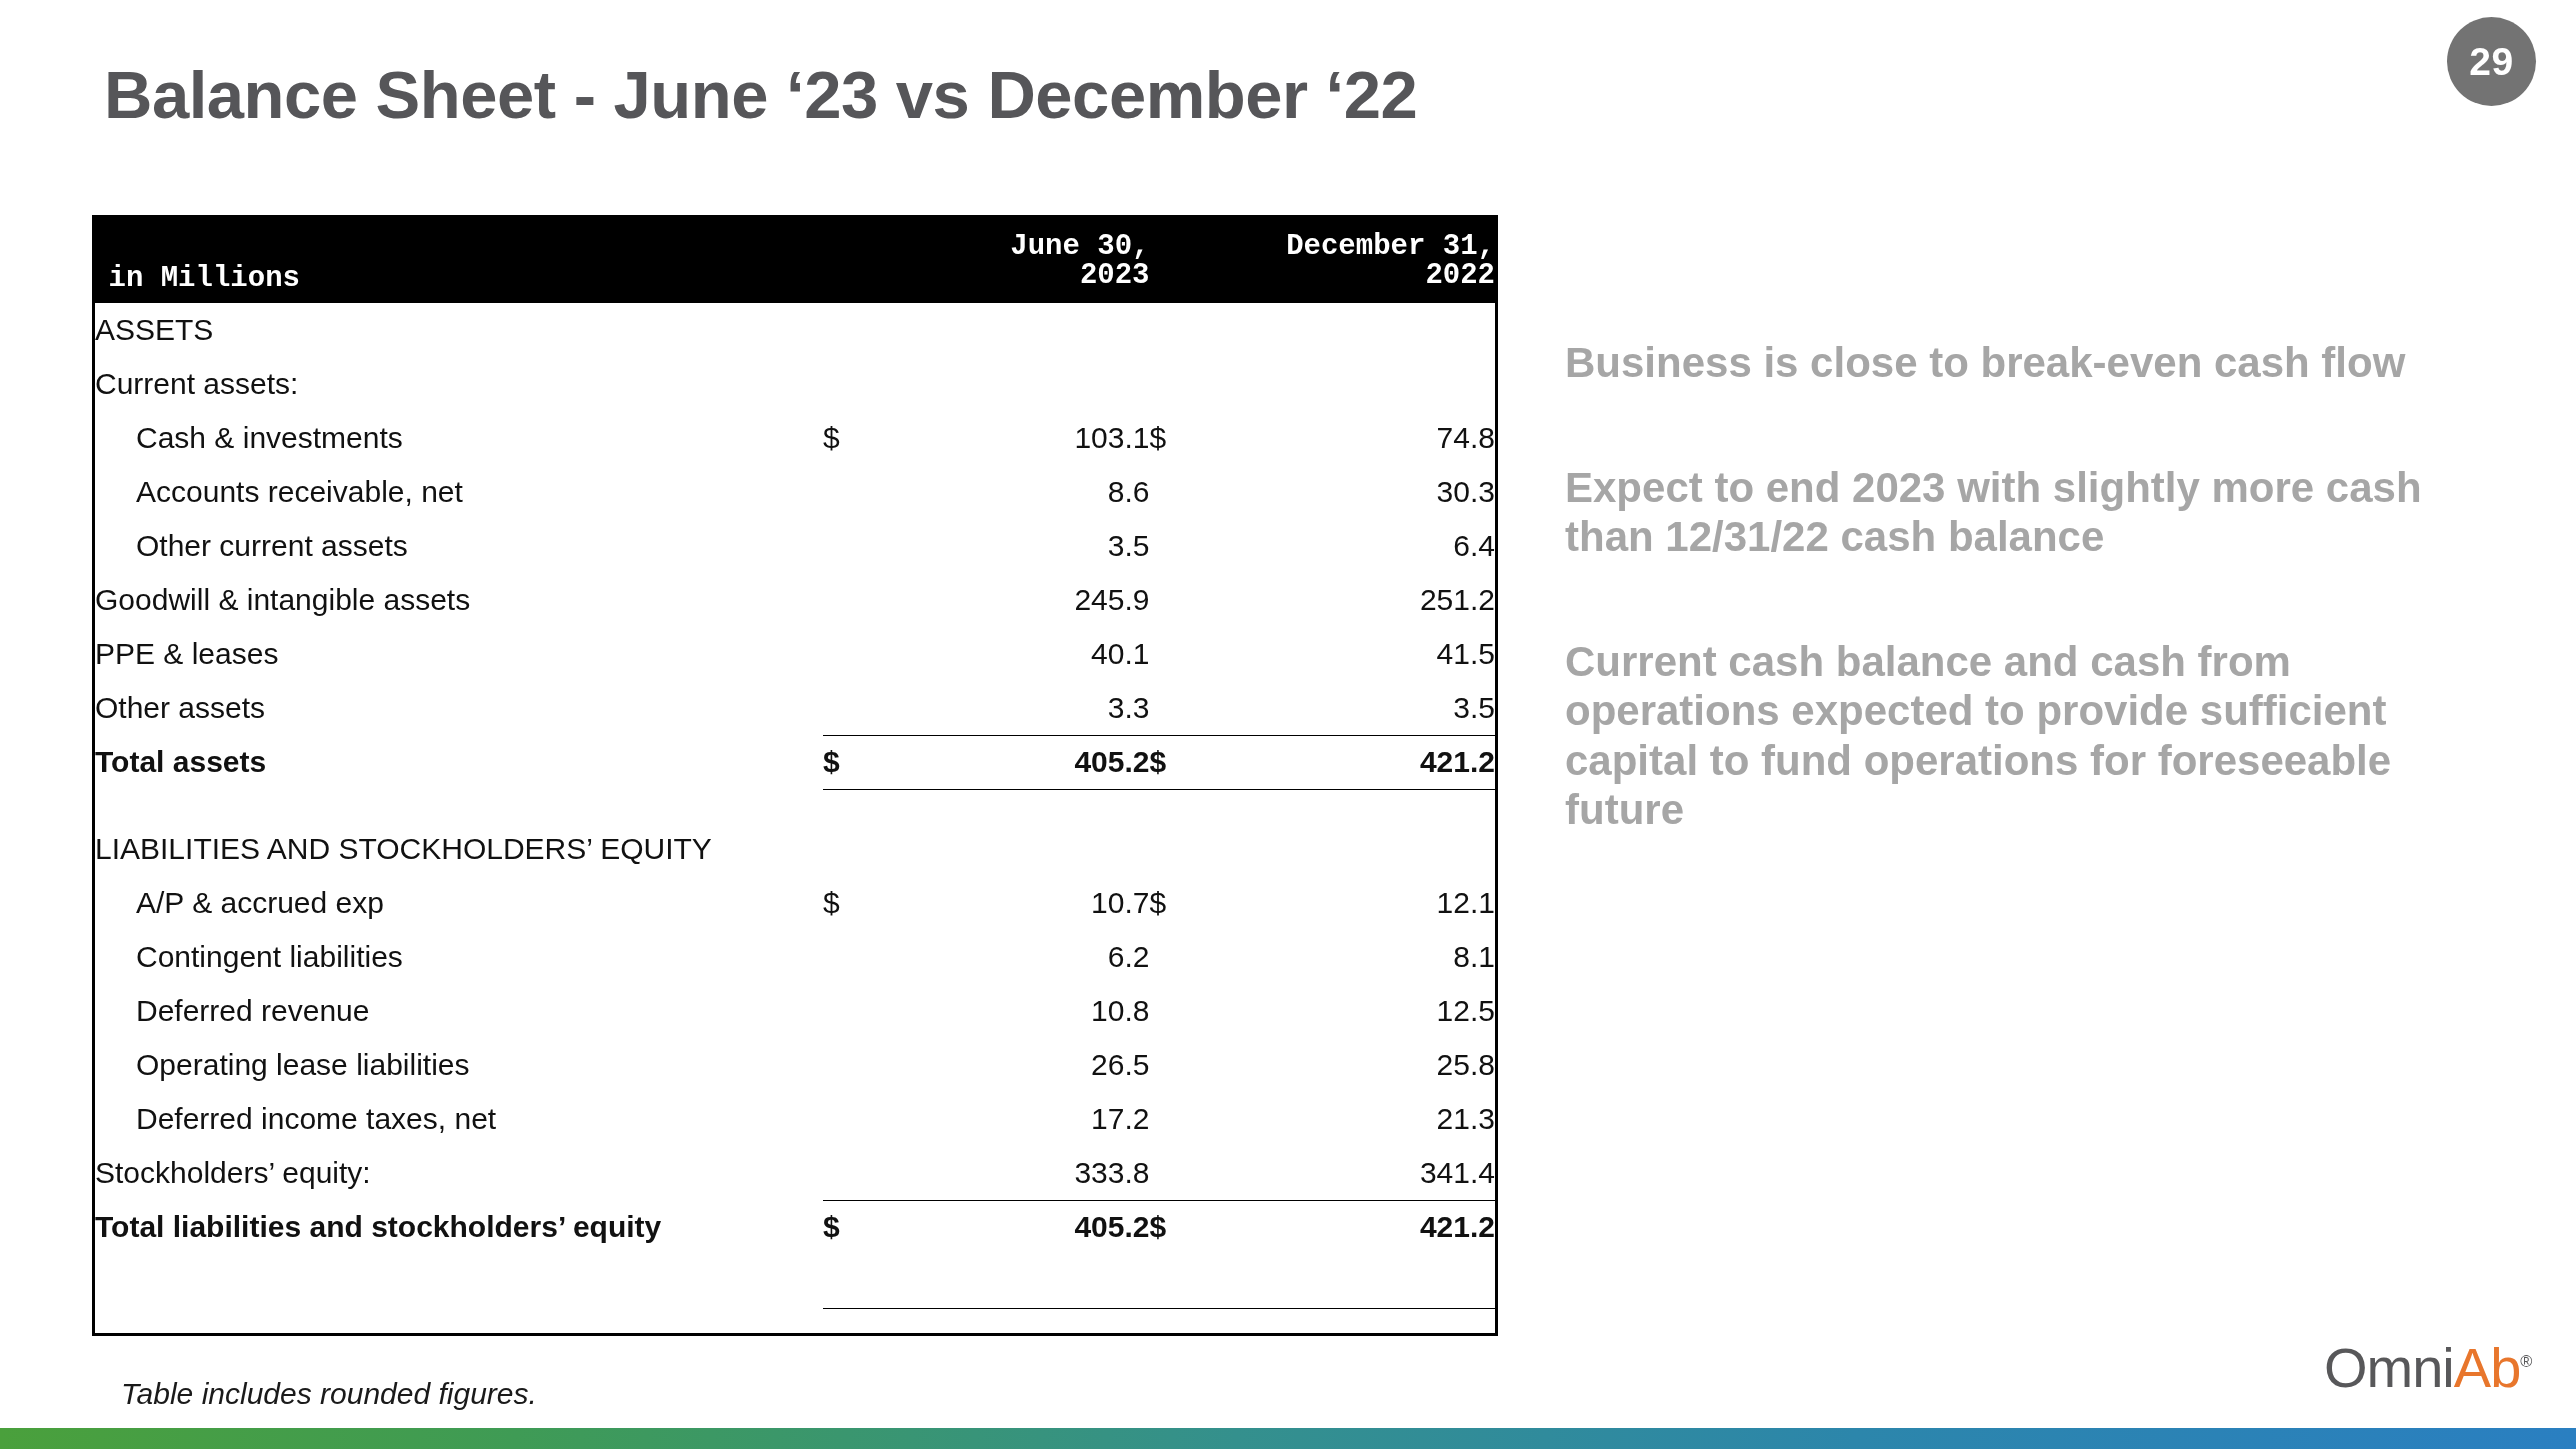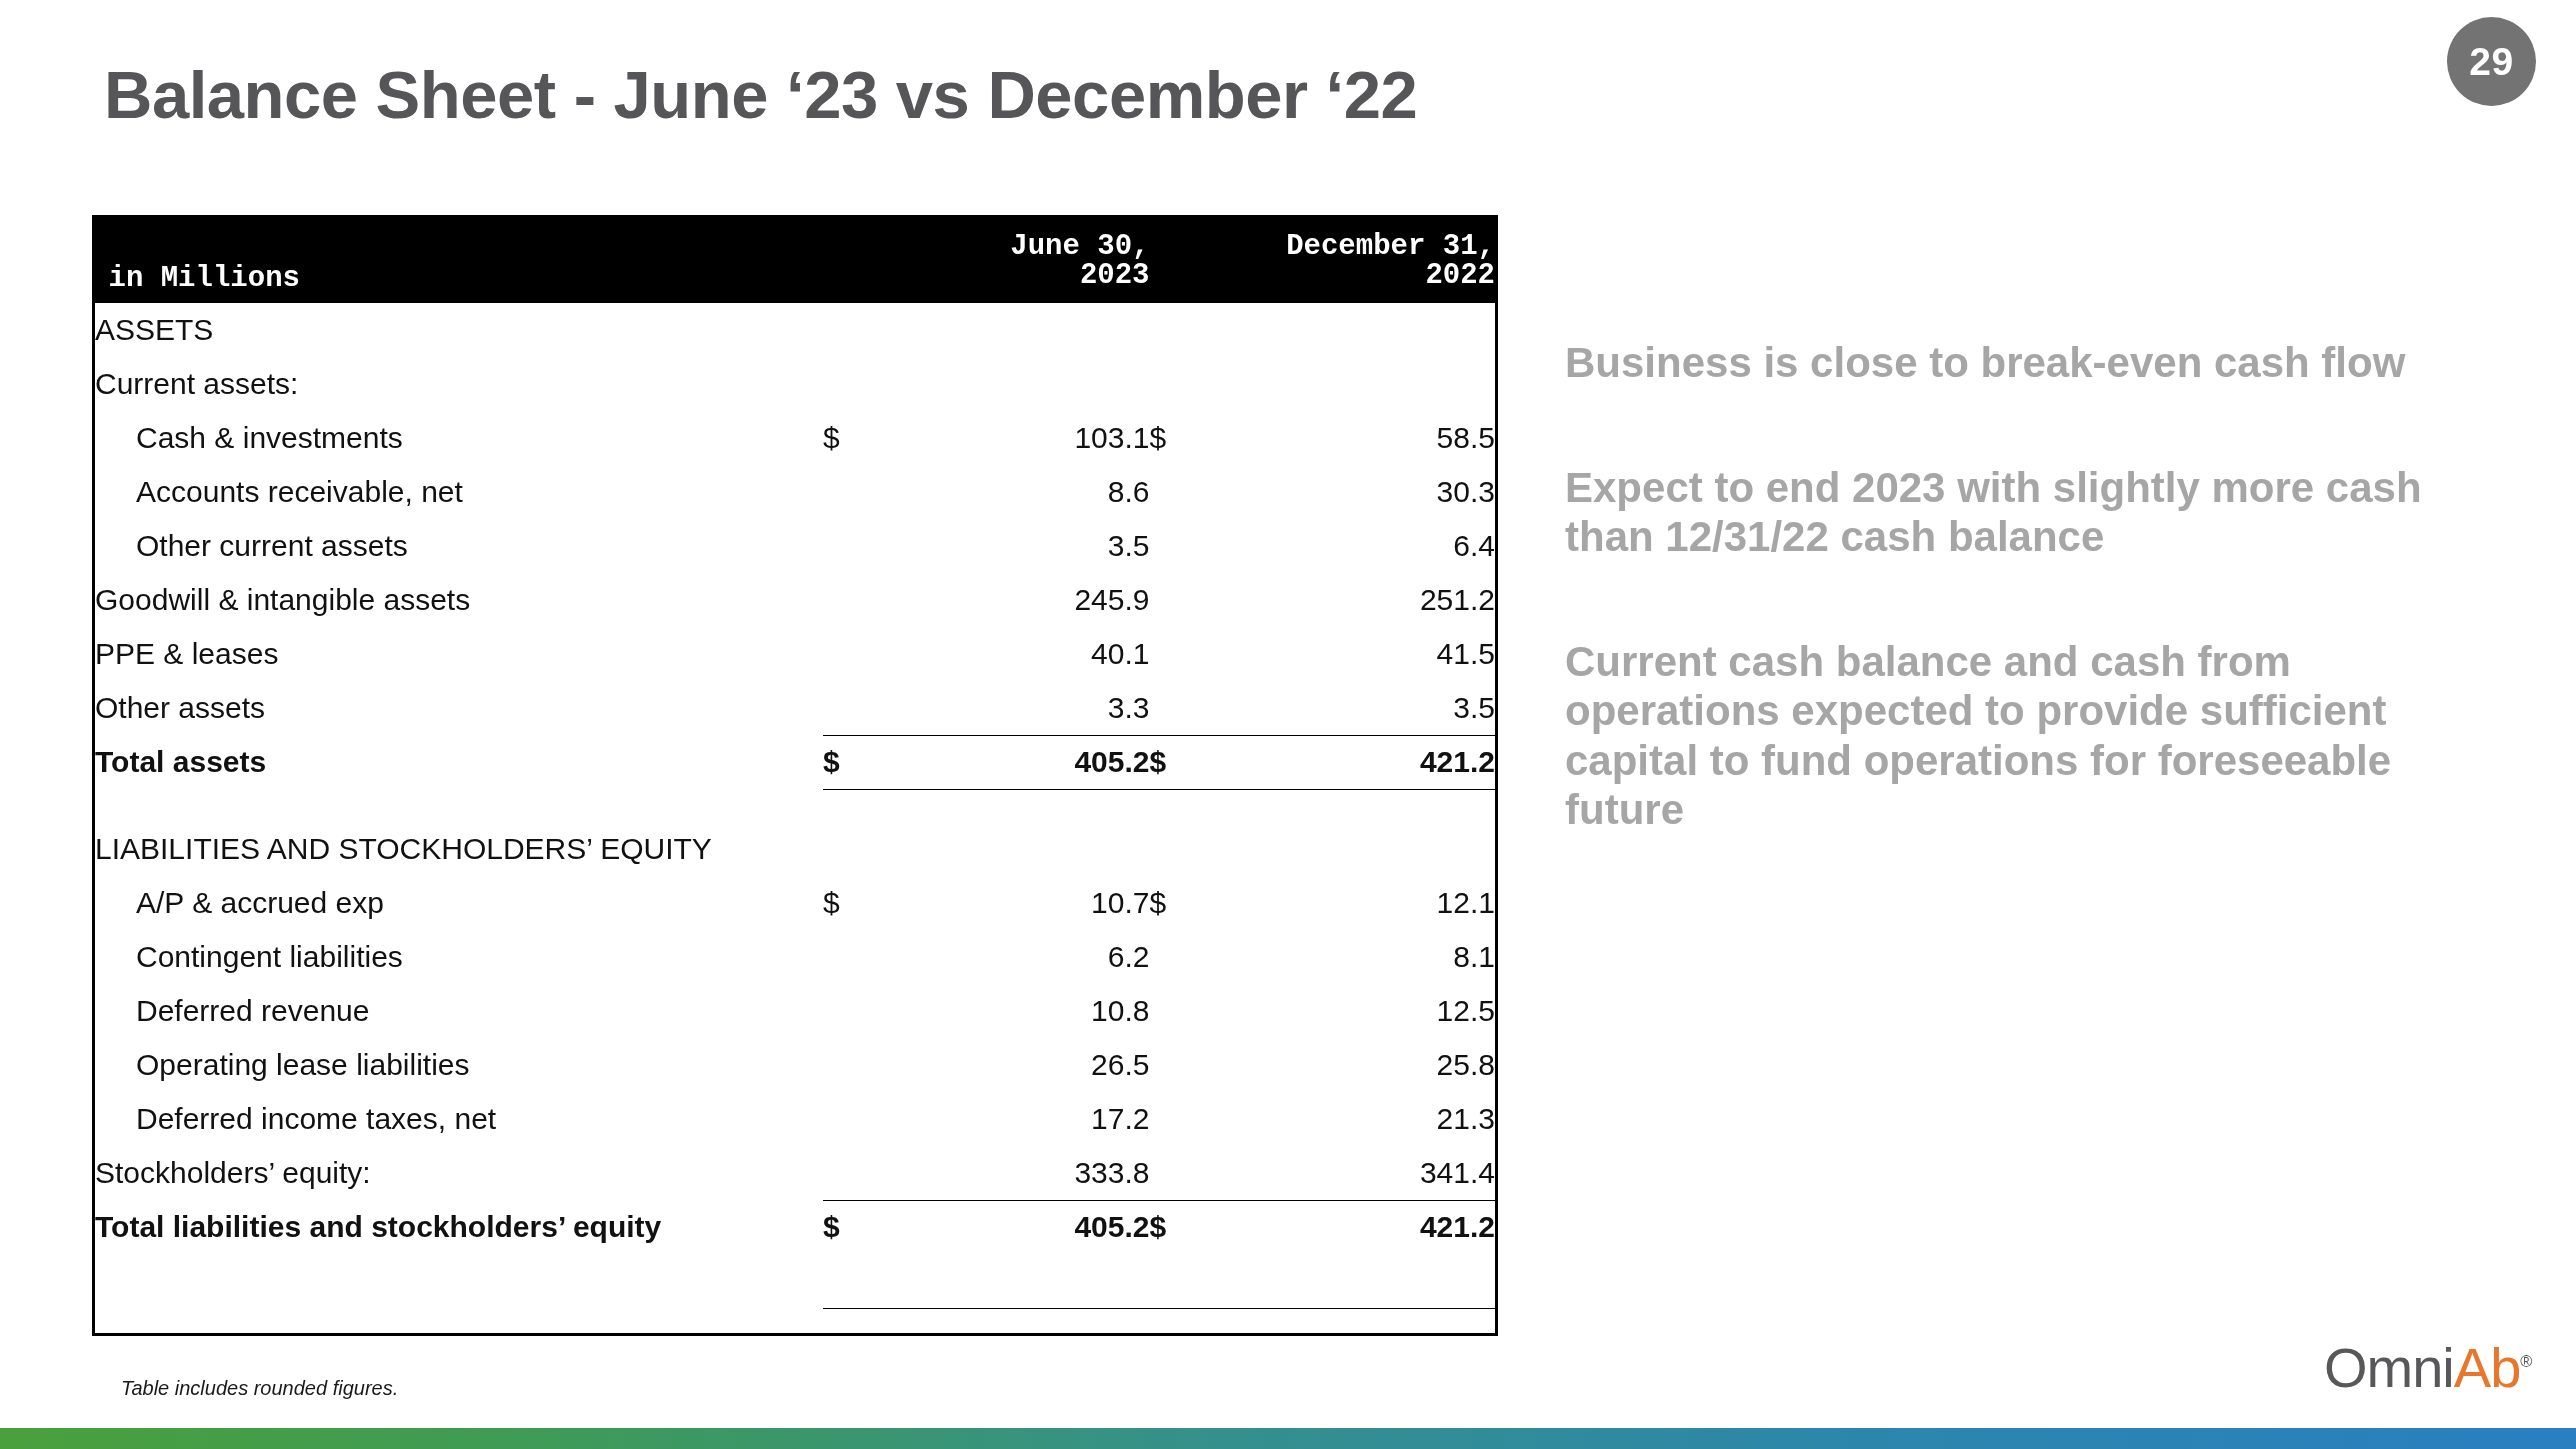--- a/index.html
+++ b/index.html
@@ -129,21 +129,21 @@
   tr.tail { height: 25px; }
   tr.tail td { border: none; }
   tr.dblline td.dol,
   tr.dblline td.val { border-bottom: 1.9px solid #000000; height: 17.4px; }
 
   
   .footnote {
     position: absolute;
     left: 121px;
     top: 1377px;
-    font-size: 20px;
+    font-size: 30px;
     font-style: italic;
     color: #1a1a1a;
   }
 
   
   .commentary {
     position: absolute;
     left: 1565px;
     top: 338px;
     width: 870px;
@@ -223,21 +223,21 @@
           <td class="dol"></td>
           <td class="val"></td>
           <td class="dol"></td>
           <td class="val"></td>
         </tr>
         <tr class="">
           <td class="lbl ind1">Cash &amp; investments</td>
           <td class="dol">$</td>
           <td class="val">103.1</td>
           <td class="dol">$</td>
-          <td class="val">58.5</td>
+          <td class="val">74.8</td>
         </tr>
         <tr class="">
           <td class="lbl ind1">Accounts receivable, net</td>
           <td class="dol"></td>
           <td class="val">8.6</td>
           <td class="dol"></td>
           <td class="val">30.3</td>
         </tr>
         <tr class="">
           <td class="lbl ind1">Other current assets</td>

